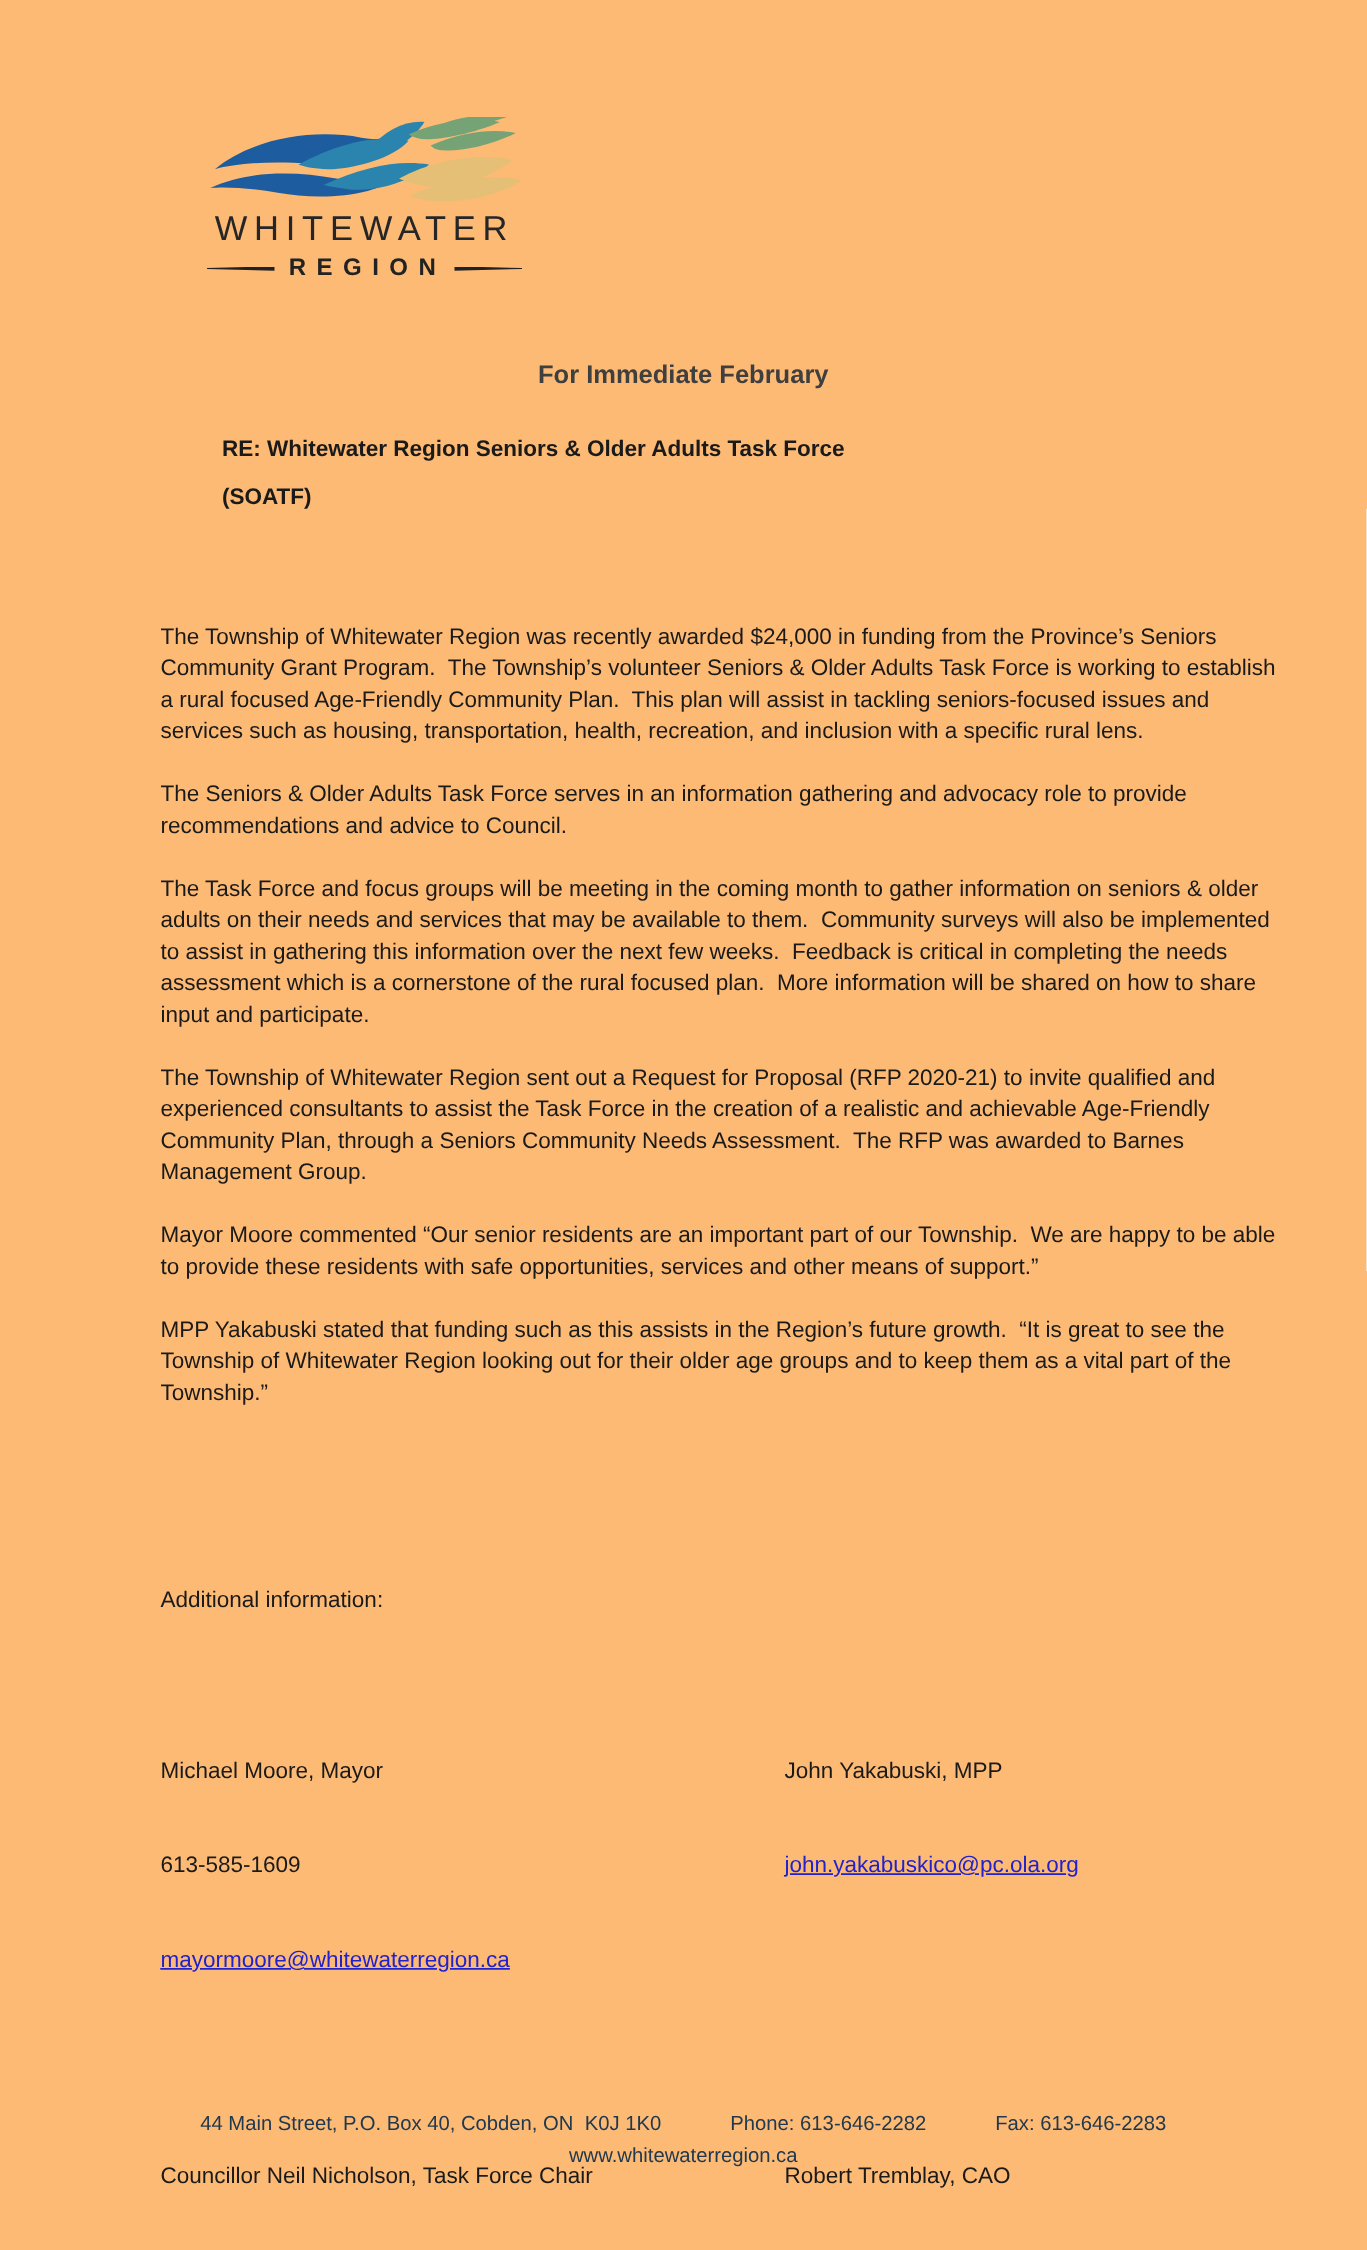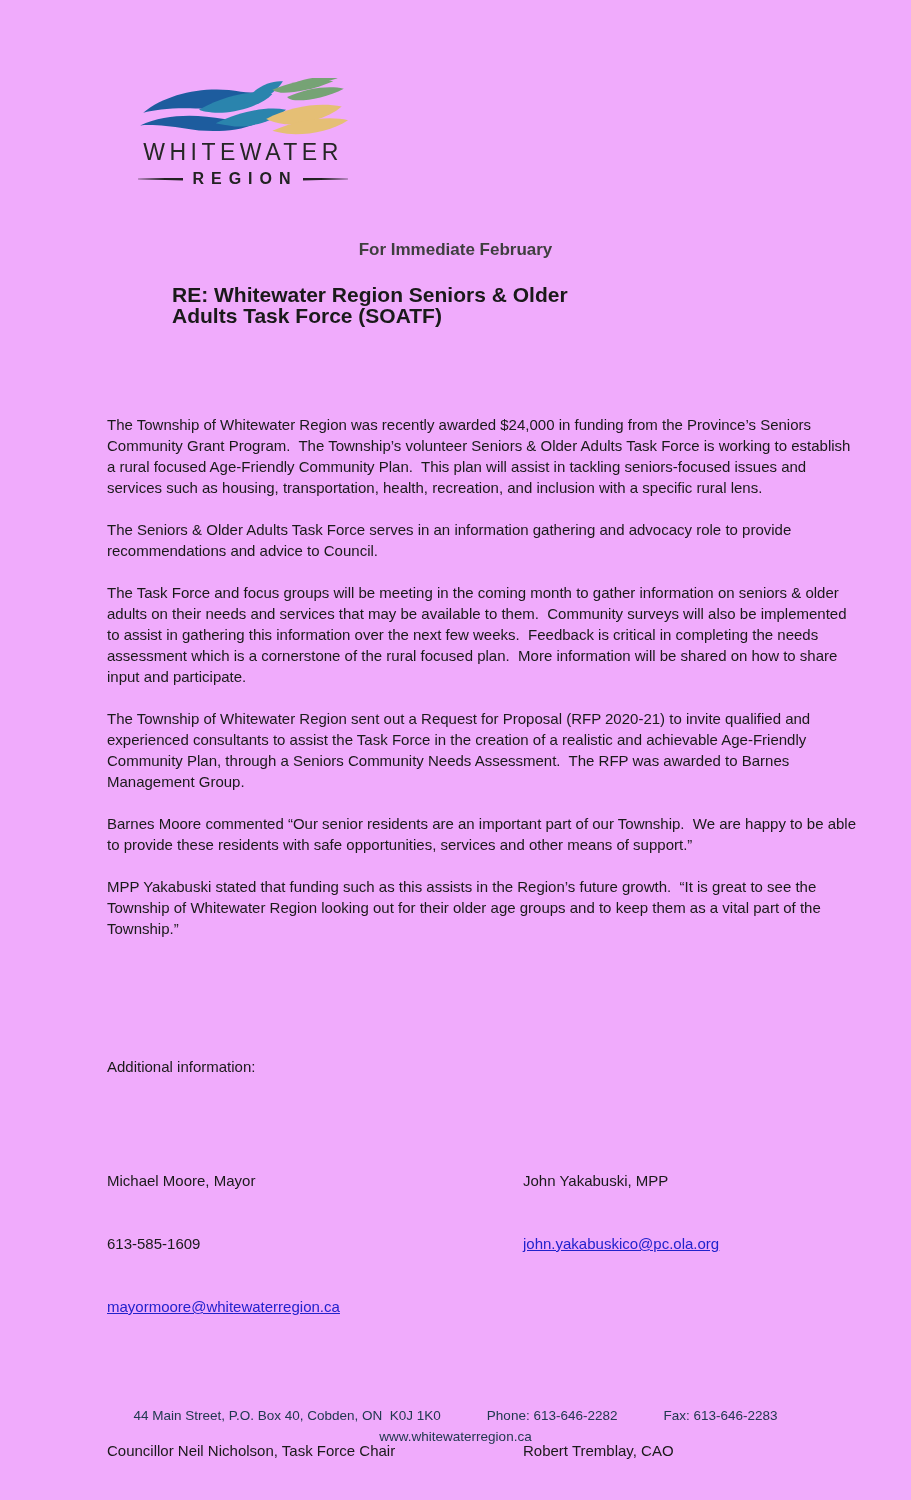--- a/index.html
+++ b/index.html
@@ -1,21 +1,21 @@
 <!DOCTYPE html>
 <html><head>
 <meta charset="utf-8">
 <style>
   * { margin: 0; padding: 0; box-sizing: border-box; }
   html, body { background: #ffffff; }
   .page {
     position: relative;
     width: 911px;
     height: 1500px;
-    background: #f0abfc;
+    background: #fdba74;
     font-family: "Liberation Sans", sans-serif;
     color: #1a1a1a;
     overflow: hidden;
   }
 
   
   .logo {
     position: absolute;
     left: 138px;
     top: 78px;
@@ -58,26 +58,26 @@
     top: 240px;
     left: 0;
     width: 100%;
     text-align: center;
     font-size: 17px;
     font-weight: 700;
     color: #3f3f3f;
   }
   .subject-heading {
     position: absolute;
-    left: 172px;
+    left: 148px;
     top: 284px;
     width: 452px;
-    font-size: 21px;
-    font-weight: 700;
-    line-height: 21px;
+    font-size: 15px;
+    font-weight: 700;
+    line-height: 32px;
     color: #1a1a1a;
     white-space: pre-wrap;
   }
   .dateline {
     position: absolute;
     left: 160px;
     top: 364px;
     font-size: 15.5px;
     font-weight: 700;
     color: #1a1a1a;
@@ -173,21 +173,21 @@
   </div>
 
   <div class="release-heading">For Immediate February</div>
   <div class="subject-heading">RE: Whitewater Region Seniors &amp; Older Adults Task Force (SOATF)</div>
 
   <div class="content">
     <p>The Township of Whitewater Region was recently awarded $24,000 in funding from the Province’s Seniors Community Grant Program.  The Township’s volunteer Seniors &amp; Older Adults Task Force is working to establish a rural focused Age-Friendly Community Plan.  This plan will assist in tackling seniors-focused issues and services such as housing, transportation, health, recreation, and inclusion with a specific rural lens.</p>
     <p>The Seniors &amp; Older Adults Task Force serves in an information gathering and advocacy role to provide recommendations and advice to Council.</p>
     <p>The Task Force and focus groups will be meeting in the coming month to gather information on seniors &amp; older adults on their needs and services that may be available to them.  Community surveys will also be implemented to assist in gathering this information over the next few weeks.  Feedback is critical in completing the needs assessment which is a cornerstone of the rural focused plan.  More information will be shared on how to share input and participate.</p>
     <p>The Township of Whitewater Region sent out a Request for Proposal (RFP 2020-21) to invite qualified and experienced consultants to assist the Task Force in the creation of a realistic and achievable Age-Friendly Community Plan, through a Seniors Community Needs Assessment.  The RFP was awarded to Barnes Management Group.</p>
-    <p>Barnes Moore commented “Our senior residents are an important part of our Township.  We are happy to be able to provide these residents with safe opportunities, services and other means of support.”</p>
+    <p>Mayor Moore commented “Our senior residents are an important part of our Township.  We are happy to be able to provide these residents with safe opportunities, services and other means of support.”</p>
     <p>MPP Yakabuski stated that funding such as this assists in the Region’s future growth.  “It is great to see the Township of Whitewater Region looking out for their older age groups and to keep them as a vital part of the Township.”</p>
   </div>
 
   <div class="additional-label">Additional information:</div>
 
   <div class="contacts">
     <div class="contact">
       <div>Michael Moore, Mayor</div>
       <div>613-585-1609</div>
       <div class="email"><a>mayormoore@whitewaterregion.ca</a></div>

